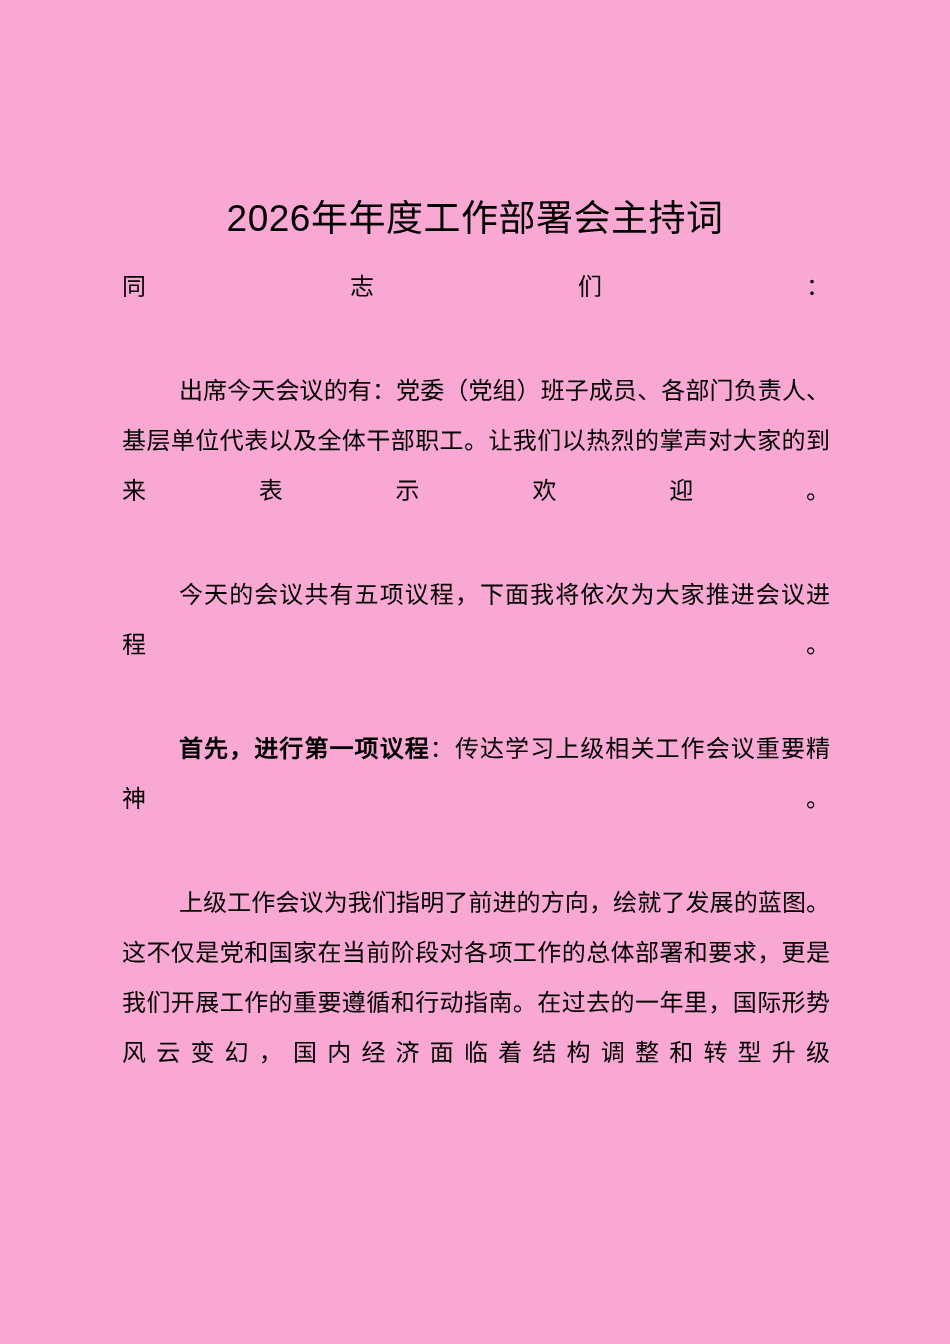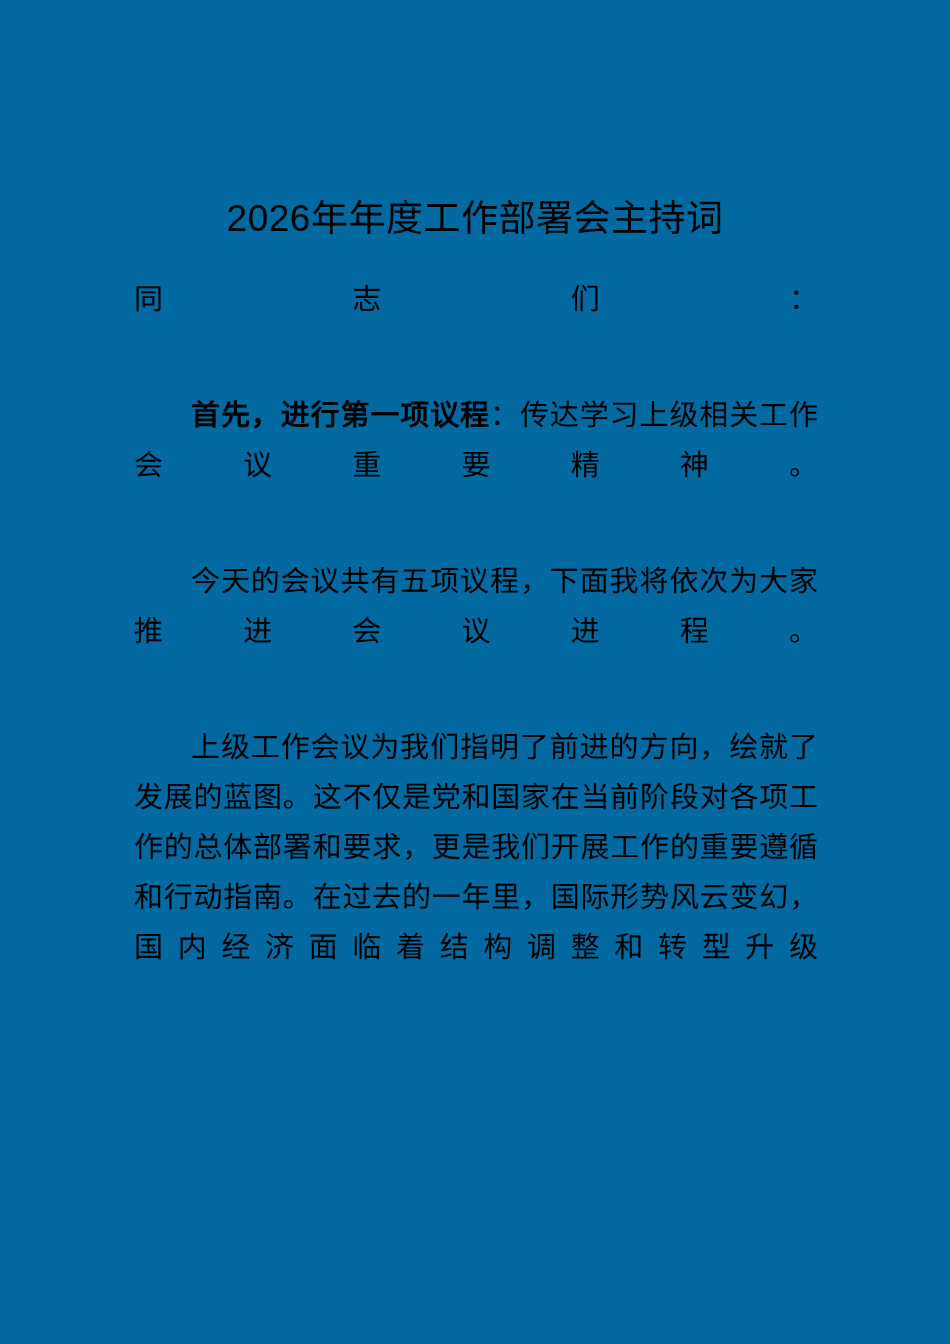--- a/index.html
+++ b/index.html
@@ -12,21 +12,21 @@
   body {
     font-family: "Liberation Sans", "DejaVu Sans", sans-serif;
     color: #000000;
   }
 
   .page {
     position: relative;
     width: 950px;
     height: 1344px;
     margin: 0 auto;
-    background: #0369a1;
+    background: #f9a8d4;
     overflow: hidden;
     box-sizing: border-box;
   }
 
   
   .doc-title {
     position: absolute;
     top: 168px;
     left: 0;
     width: 950px;
@@ -40,22 +40,22 @@
 
   
   .body-block {
     position: absolute;
     top: 258px;
     left: 118px;
     width: 716px;
   }
 
   p.para {
-    margin: 16px;
-    font-size: 29px;
+    margin: 4px;
+    font-size: 24px;
     line-height: 50px;
     text-align: justify;
     text-justify: inter-ideograph;
     letter-spacing: 0px;
     text-indent: 0;
     word-break: break-all;
   }
 
   p.para.indent {
     text-indent: 57px; 
@@ -77,22 +77,23 @@
 
 <div class="page">
 
   <h1 class="doc-title">2026年年度工作部署会主持词</h1>
 
   <div class="body-block">
 
     <p class="para">同志们：</p>
 
 
+    <p class="para indent">出席今天会议的有：党委（党组）班子成员、各部门负责人、基层单位代表以及全体干部职工。让我们以热烈的掌声对大家的到来表示欢迎。</p>
+
+    <p class="para indent">今天的会议共有五项议程，下面我将依次为大家推进会议进程。</p>
 
     <p class="para indent"><span class="bold-run">首先，进行第一项议程</span><span>：传达学习上级相关工作会议重要精神。</span></p>
-
-    <p class="para indent">今天的会议共有五项议程，下面我将依次为大家推进会议进程。</p>
 
     <p class="para indent">上级工作会议为我们指明了前进的方向，绘就了发展的蓝图。这不仅是党和国家在当前阶段对各项工作的总体部署和要求，更是我们开展工作的重要遵循和行动指南。在过去的一年里，国际形势风云变幻，国内经济面临着结构调整和转型升级</p>
 
   </div>
 
 </div>
 
 </body></html>

